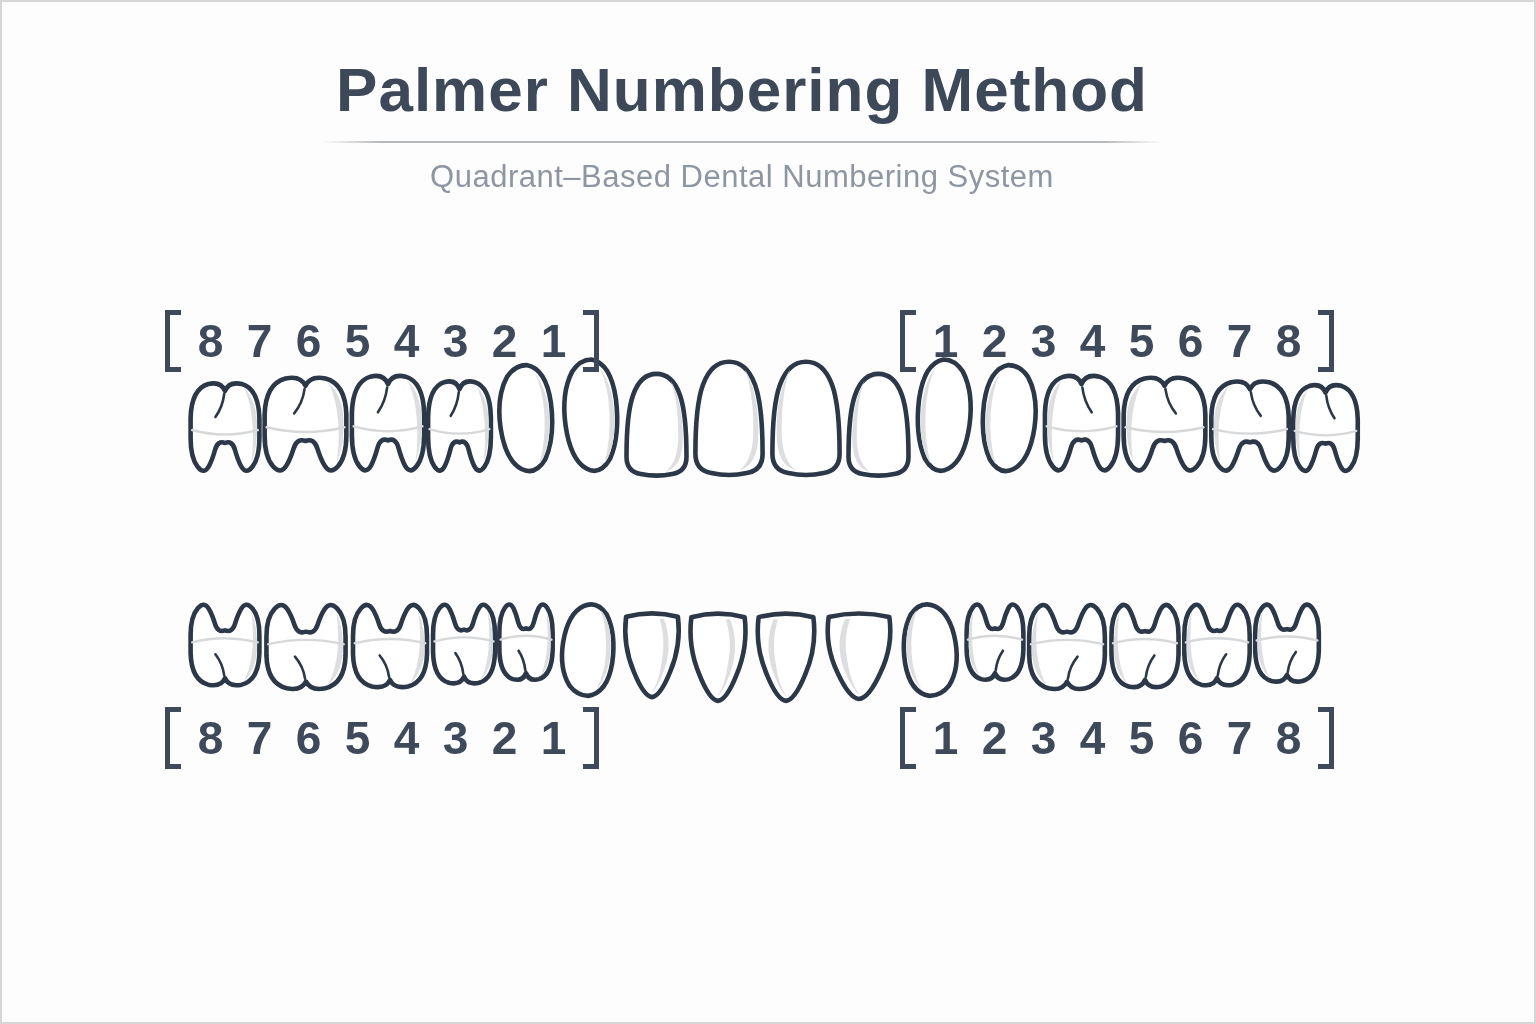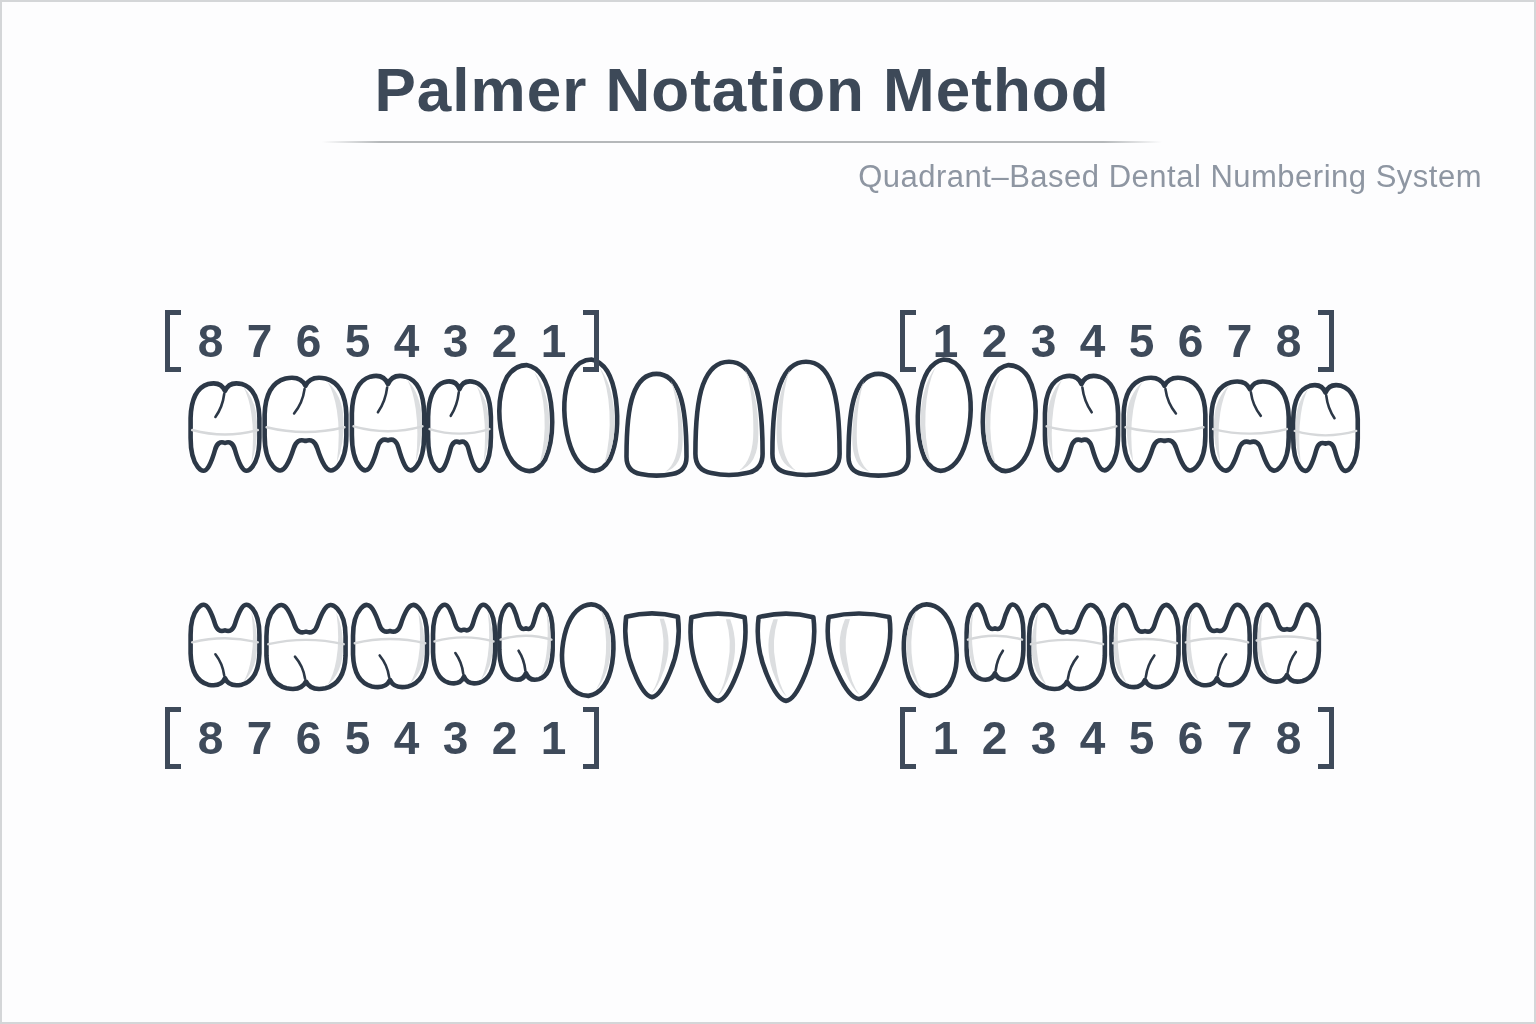--- a/index.html
+++ b/index.html
@@ -16,21 +16,20 @@
     margin:52px 0 0 0;font-size:62px;font-weight:700;letter-spacing:1px;
     color:var(--title,#3d4958);
   }
   .divider{
     width:840px;height:2px;margin:16px auto 0 auto;border:none;
     background:linear-gradient(to right, rgba(180,183,186,0), #b5b8ba 7%, #b5b8ba 93%, rgba(180,183,186,0));
   }
   .subtitle{
     margin:16px 0 0 0;font-size:31px;font-weight:400;letter-spacing:0.5px;
     color:var(--subtitle,#8e96a2);
-    text-align:right;
   }
   .teeth-svg{position:absolute;left:0;top:0;width:1536px;height:1024px;}
   .num-group{
     position:absolute;height:72px;display:flex;align-items:center;
   }
   .bracket{
     width:16px;height:62px;box-sizing:border-box;flex:0 0 auto;
     border:5px solid var(--number,#3e4a5a);
   }
   .bracket.open{border-right:none;margin-right:5px;}
@@ -44,21 +43,21 @@
   .pos-ur{left:898px;top:303px;}
   .pos-ll{left:163px;top:700px;}
   .pos-lr{left:898px;top:700px;}
 </style>
 </head>
 <body>
 
 <div class="frame">
 
   <div class="header">
-    <h1 class="title">Palmer Notation Method</h1>
+    <h1 class="title">Palmer Numbering Method</h1>
     <div class="divider"></div>
     <h2 class="subtitle">Quadrant–Based Dental Numbering System</h2>
   </div>
 
   <svg class="teeth-svg" viewBox="0 0 1536 1024" xmlns="http://www.w3.org/2000/svg">
     <g id="upper-arch">
         <g transform="translate(183,374) scale(0.8,1)">
           <path d="M 7 42 Q 8 13 29 8 Q 45 5 50 15 Q 55 5 71 8 Q 92 13 93 42 L 93 62 Q 93 82 84 91 Q 76 99 70 90 Q 66 84 62.5 74 Q 59 64 50 67 Q 41 64 37.5 74 Q 34 84 30 90 Q 24 99 16 91 Q 7 82 7 62 Z" fill="#ffffff" stroke="#2c3847" stroke-width="4.6" stroke-linecap="round" stroke-linejoin="round" vector-effect="non-scaling-stroke"></path>
           <path d="M 73 11 Q 89 24 90 46 Q 91 70 83 87 Q 87 60 83 38 Q 80 21 73 11 Z" fill="#dcdee0"></path>
           <path d="M 9 54 Q 50 63 91 54" fill="none" stroke="#d6d8da" stroke-width="2.4" stroke-linecap="round" stroke-linejoin="round" vector-effect="non-scaling-stroke"></path>

